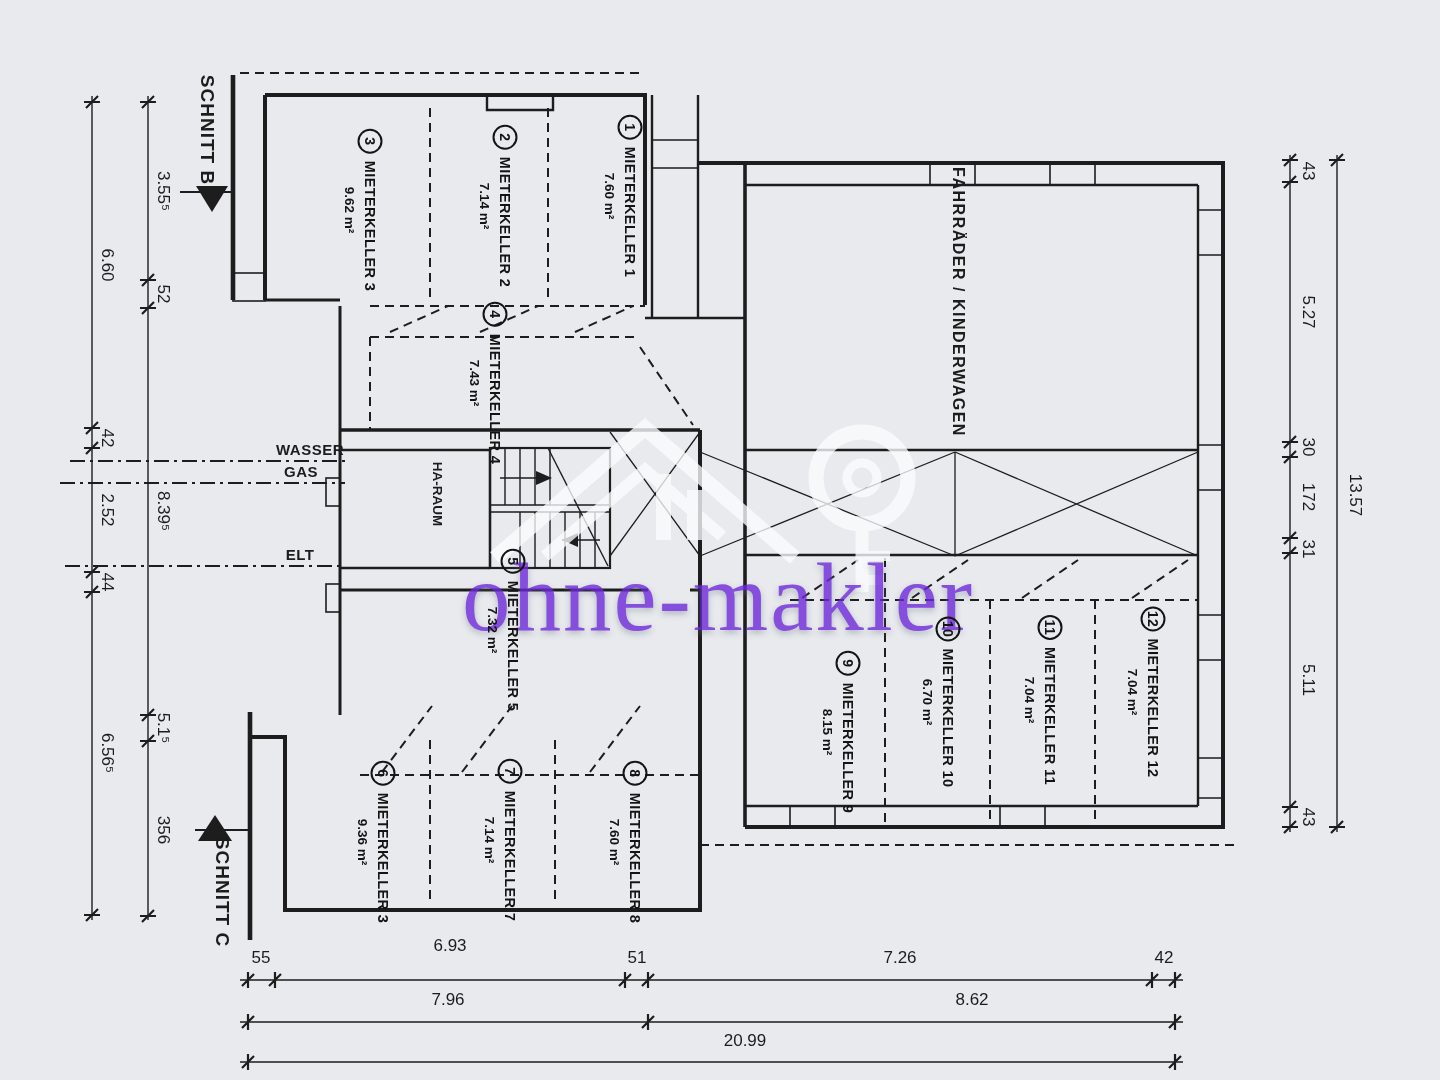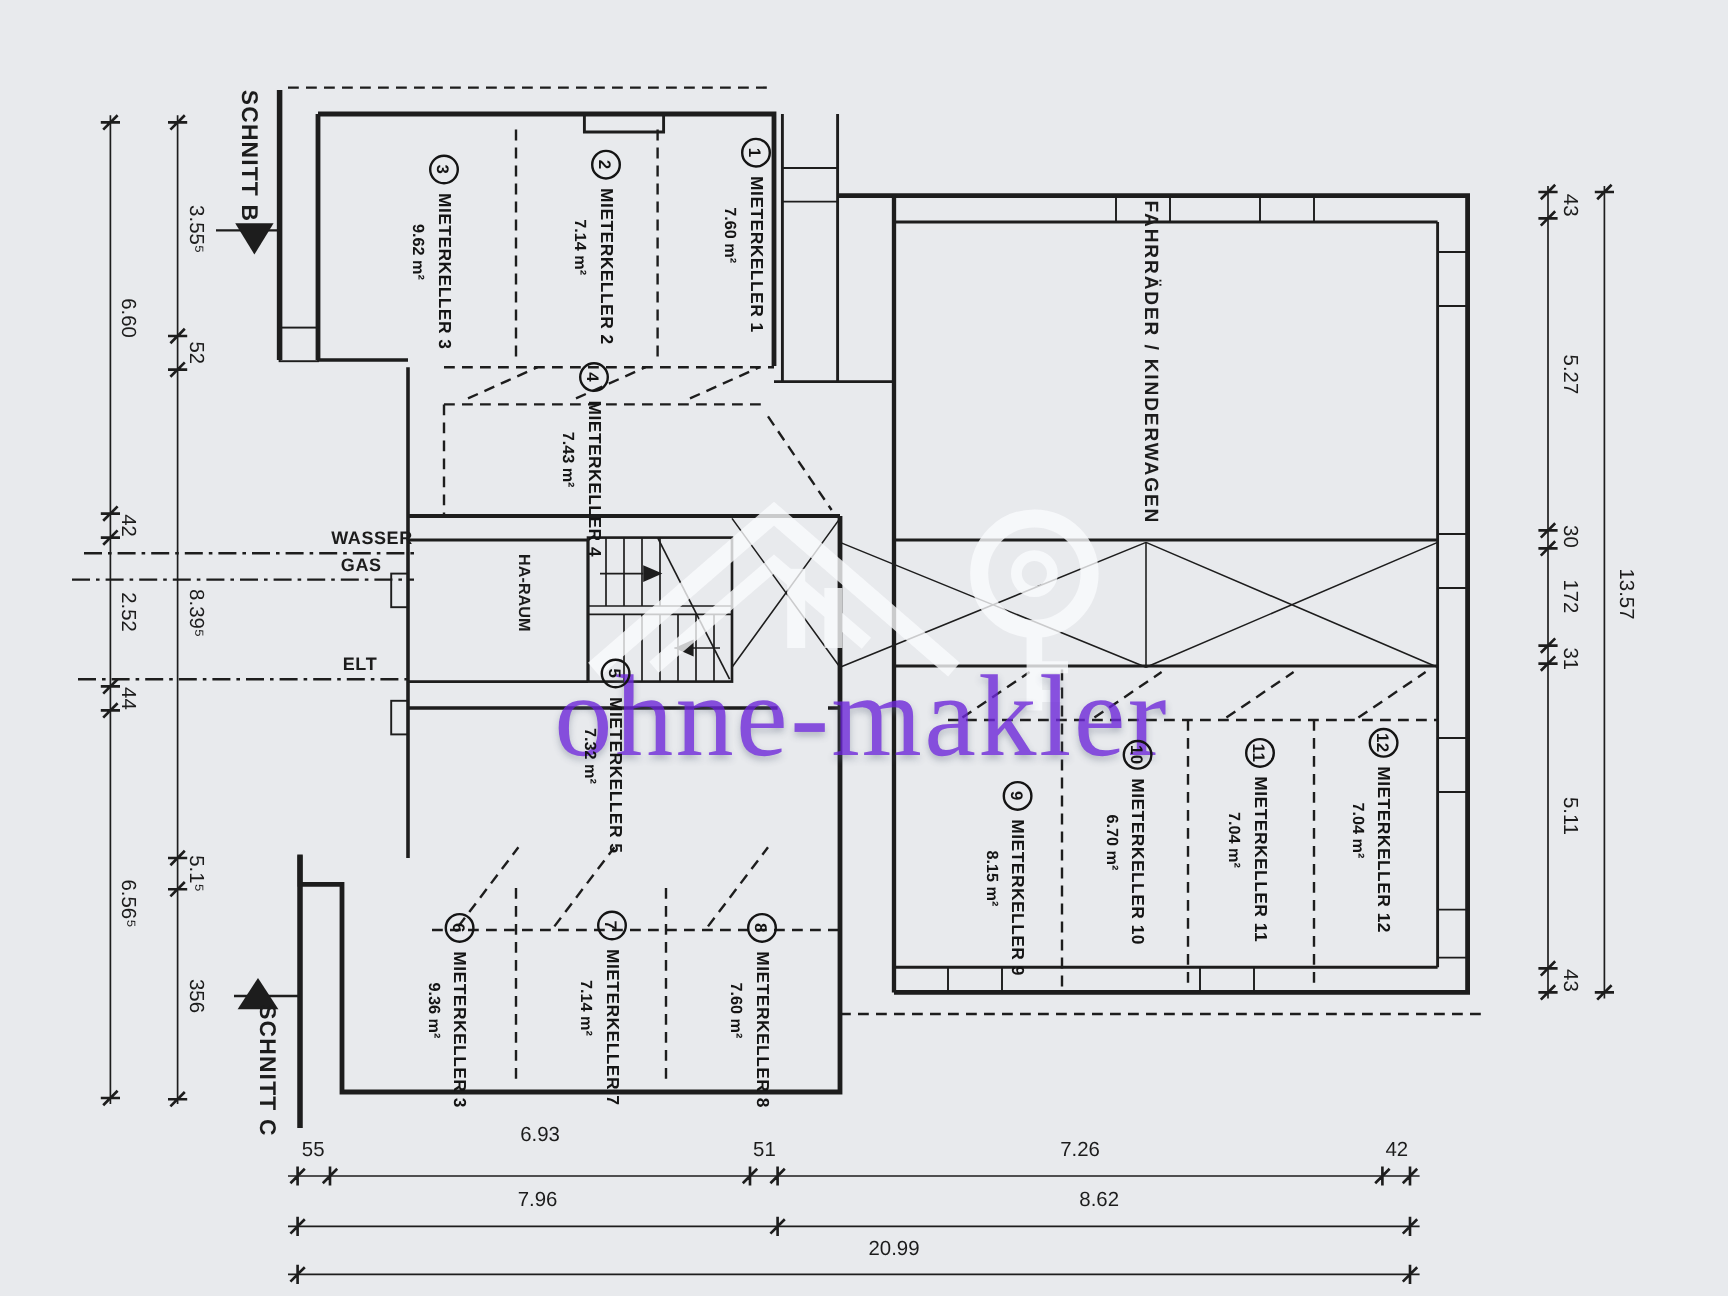--- a/index.html
+++ b/index.html
@@ -248,16 +248,16 @@
   <div class="lbl rot" style="left:1308px;top:680px;">5.11</div>
   <div class="lbl rot" style="left:1308px;top:817px;">43</div>
   <div class="lbl rot" style="left:1355px;top:495px;">13.57</div>
 
   <div class="lbl" style="left:261px;top:958px;">55</div>
   <div class="lbl" style="left:450px;top:946px;">6.93</div>
   <div class="lbl" style="left:637px;top:958px;">51</div>
   <div class="lbl" style="left:900px;top:958px;">7.26</div>
   <div class="lbl" style="left:1164px;top:958px;">42</div>
   <div class="lbl" style="left:448px;top:1000px;">7.96</div>
-  <div class="lbl" style="left:916px;top:1000px;">8.62</div>
+  <div class="lbl" style="left:972px;top:1000px;">8.62</div>
   <div class="lbl" style="left:745px;top:1041px;">20.99</div>
 
 </div>
 
 </body></html>

